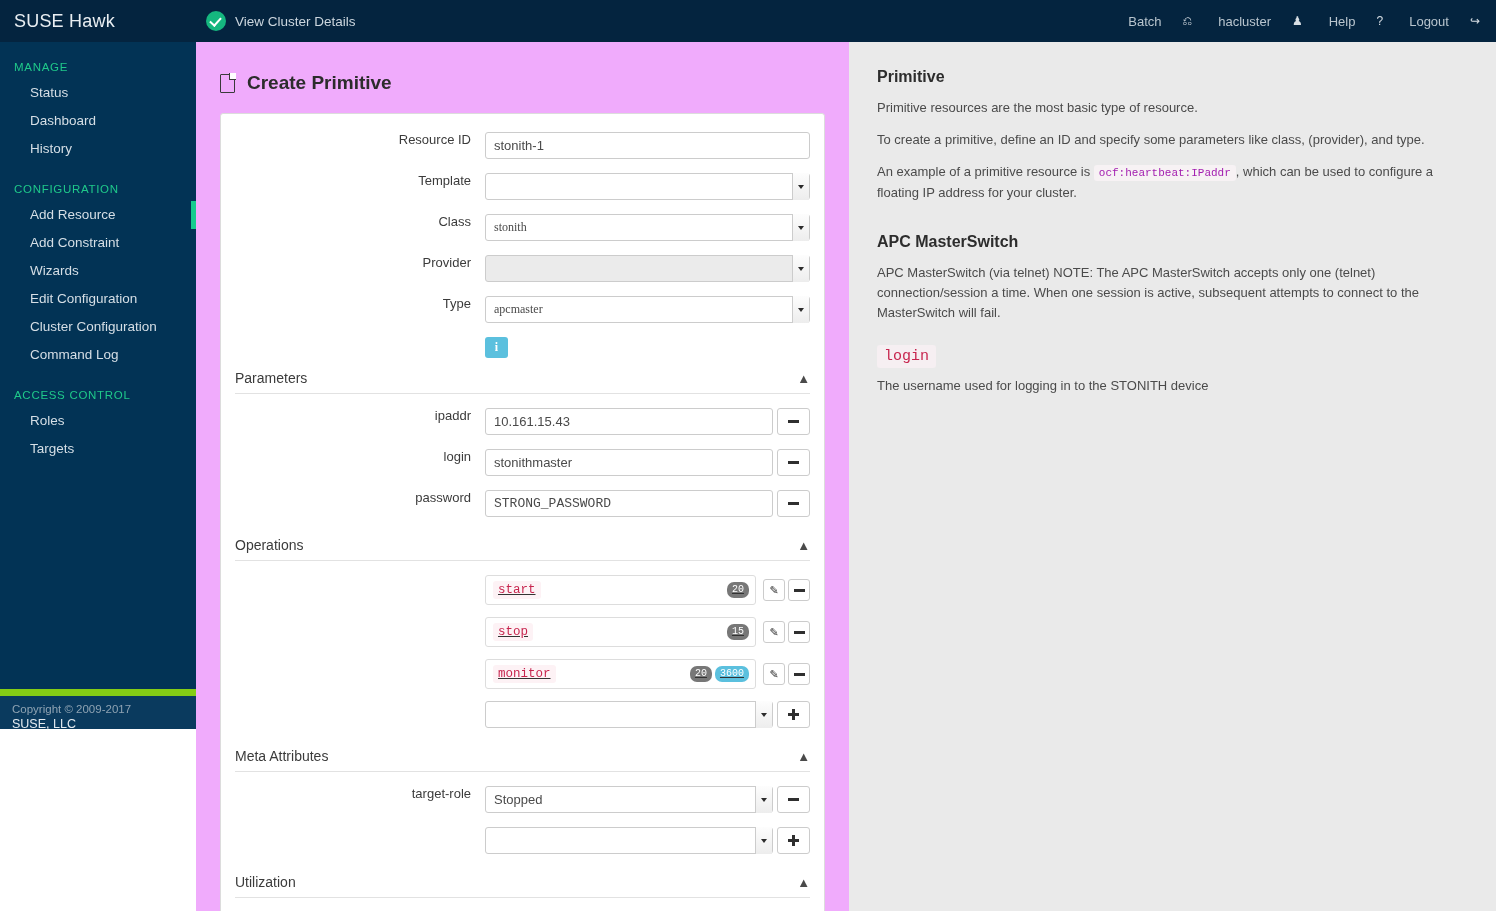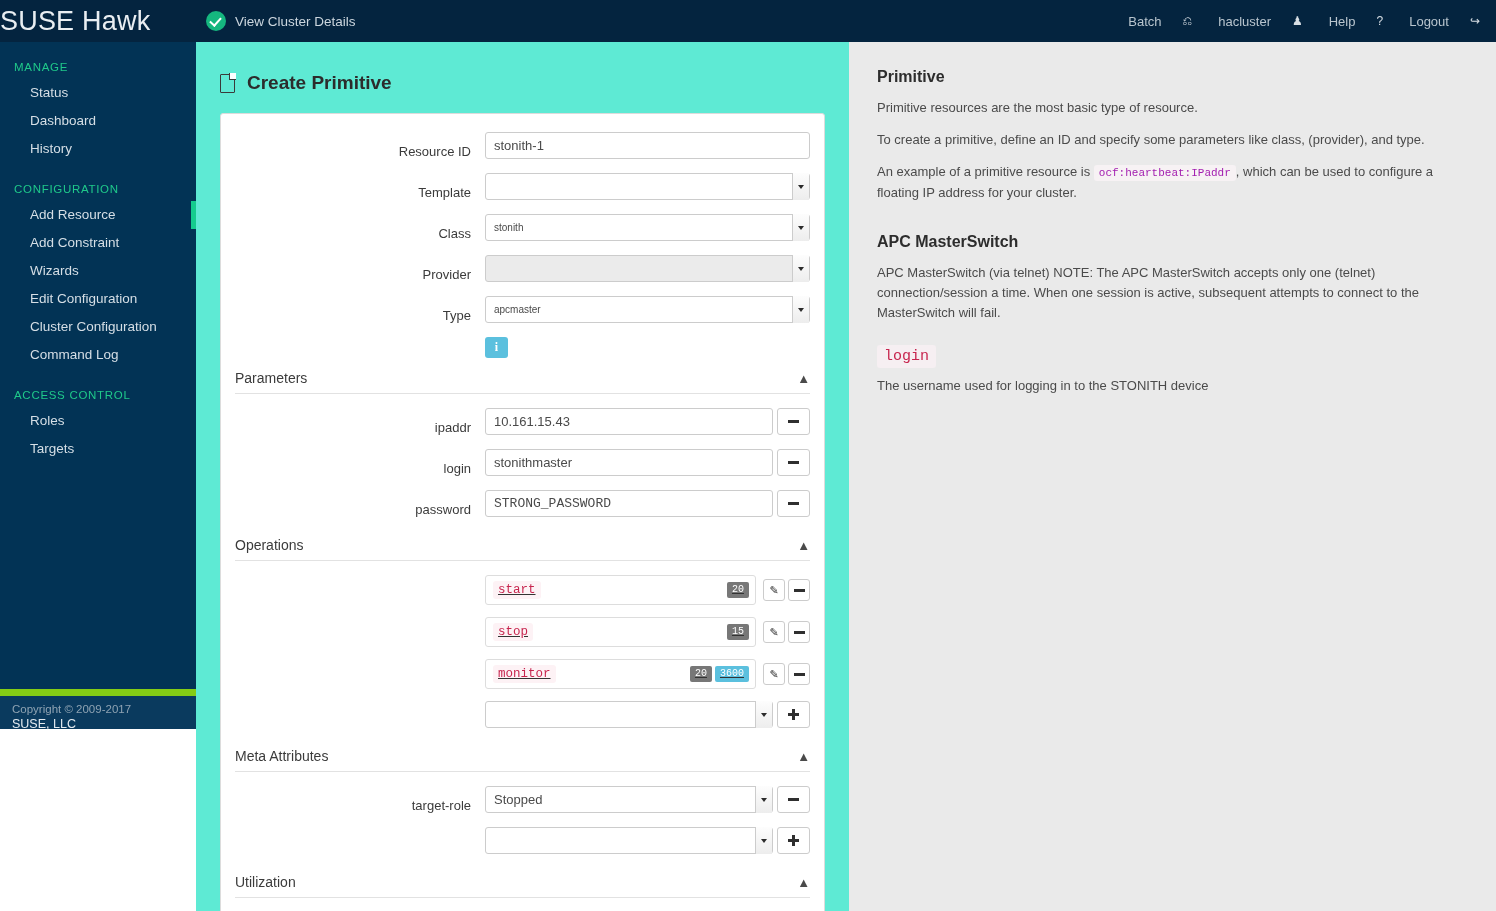--- a/index.html
+++ b/index.html
@@ -12,22 +12,22 @@
     color: #333;
   }
 
   
   .topbar {
     position: absolute; top: 0; left: 0; width: 1496px; height: 42px;
     background: #04243f;
     display: flex; align-items: center;
   }
   .brand {
-    width: 196px; 
-    color: #e9eef2; font-size: 27px; font-weight: 300; letter-spacing: .2px;
+    width: 196px; padding-left: 14px;
+    color: #e9eef2; font-size: 18px; font-weight: 300; letter-spacing: .2px;
   }
   .cluster-link {
     display: flex; align-items: center; gap: 9px;
     color: #ccd6de; font-size: 13.5px; margin-left: 10px;
   }
   .check-badge {
     width: 20px; height: 20px; border-radius: 50%;
     background: #15b77f; position: relative; display: inline-block;
   }
   .check-badge::after {
@@ -69,42 +69,42 @@
     position: absolute; left: 0; bottom: 0; width: 196px; height: 40px;
     background: #0a3a5e; border-top: 7px solid #84cc16;
     padding: 6px 0 0 12px;
   }
   .footer .c1 { color: #8fa3b3; font-size: 11.5px; line-height: 15px; }
   .footer .c2 { color: #e3eaf0; font-size: 12.5px; line-height: 15px; }
 
   
   .main {
     position: absolute; top: 42px; left: 196px; width: 653px; height: 869px;
-    background: #5eead4; padding: 30px 24px 0 24px;
+    background: #f0abfc; padding: 30px 24px 0 24px;
   }
   .page-title {
     display: flex; align-items: center; gap: 12px;
     font-size: 19px; font-weight: bold; color: #2c2c2c; margin-bottom: 19px;
   }
   .doc-icon {
     width: 15px; height: 19px; border: 1.6px solid #3a3a3a;
     position: relative; border-radius: 1px;
   }
   .doc-icon::after {
     content: ""; position: absolute; right: -1.6px; top: -1.6px;
     width: 6px; height: 6px; background: #fff;
     border-left: 1.6px solid #3a3a3a; border-bottom: 1.6px solid #3a3a3a;
   }
 
   .card {
     border: 1px solid #dcdcdc; border-radius: 3px;
     background: #fff; padding: 18px 0 18px 0; width: 605px;
   }
 
-  .frow { display: flex; align-items: flex-end; margin-bottom: 14px; }
+  .frow { display: flex; align-items: flex-start; margin-bottom: 14px; }
   .flabel {
     width: 264px; text-align: right; padding-right: 14px;
     font-size: 13px; color: #3b3b3b;
   }
   .fctl { flex: 1; padding-right: 14px; display: flex; align-items: center; }
 
   input.txt, .selbox {
     height: 27px; border: 1px solid #ccc; border-radius: 3px;
     background: #fff; font-size: 13px; color: #4a4a4a;
     padding: 0 8px; font-family: Liberation Sans, sans-serif;
@@ -114,21 +114,21 @@
   .selbox .arrow {
     position: absolute; right: 0; top: -1px; bottom: -1px; width: 17px;
     background: linear-gradient(#fdfdfd,#ededed); border-left: 1px solid #ccc;
     display: flex; align-items: center; justify-content: center;
   }
   .selbox .arrow i {
     border-left: 3.5px solid transparent; border-right: 3.5px solid transparent;
     border-top: 4.5px solid #2b2b2b; display: block;
   }
   .selbox.disabled { background: #ebebeb; color: #888; }
-  .selbox.mono { font-family: Liberation Sans, sans-serif; font-size: 10px; }
+  .selbox.mono { font-family: Liberation Serif, serif; font-size: 12px; }
 
   .mini-btn {
     width: 33px; height: 27px; margin-left: 4px; flex: 0 0 33px;
     border: 1px solid #ccc; border-radius: 3px; background: #fff;
     display: flex; align-items: center; justify-content: center; cursor: pointer;
   }
   .mini-btn .minus { width: 11px; height: 3px; background: #2f2f2f; }
   .mini-btn .plus { position: relative; width: 11px; height: 11px; }
   .mini-btn .plus::before, .mini-btn .plus::after {
     content: ""; position: absolute; background: #2f2f2f;
@@ -164,21 +164,21 @@
     flex: 1; height: 30px; border: 1px solid #ddd; border-radius: 3px;
     display: flex; align-items: center; padding: 0 6px 0 7px; background: #fff; text-decoration: underline;
   }
   .op-name {
     font-family: "Liberation Mono", monospace; font-size: 12.5px;
     color: #c7254e; background: #fdf2f5; padding: 2px 5px; border-radius: 3px;
   }
   .op-badges { margin-left: auto; display: flex; align-items: center; gap: 3px; }
   .badge {
     font-family: "Liberation Mono", monospace; font-size: 10px; color: #fff;
-    border-radius: 2px; padding: 3px 5px; line-height: 10px;
+    border-radius: 7px; padding: 3px 5px; line-height: 10px;
   }
   .badge.grey { background: #777; }
   .badge.blue { background: #5bc0de; }
   .op-acts { display: flex; margin-left: 4px; }
   .op-acts .mini-btn { height: 22px; width: 22px; flex: 0 0 22px; margin-left: 3px; }
 
   
   .help {
     position: absolute; top: 42px; left: 849px; width: 647px; height: 869px;
     background: #eaeaea; padding: 26px 28px 0 28px; overflow: hidden;

